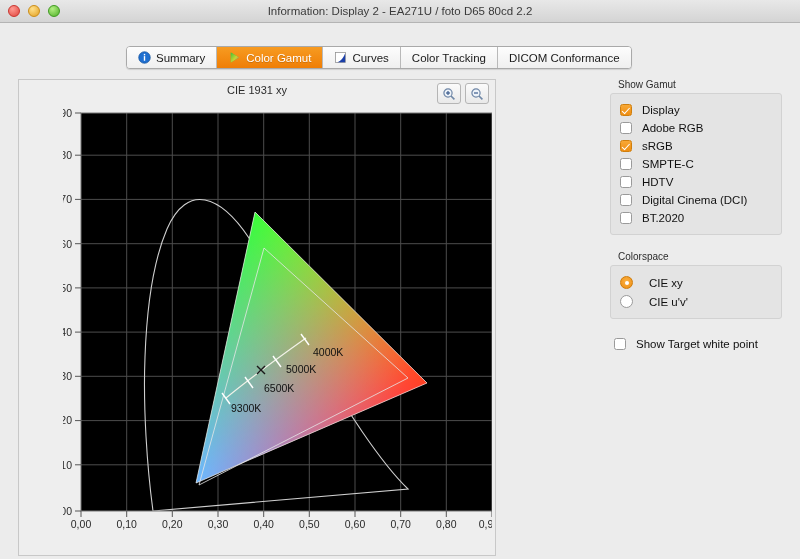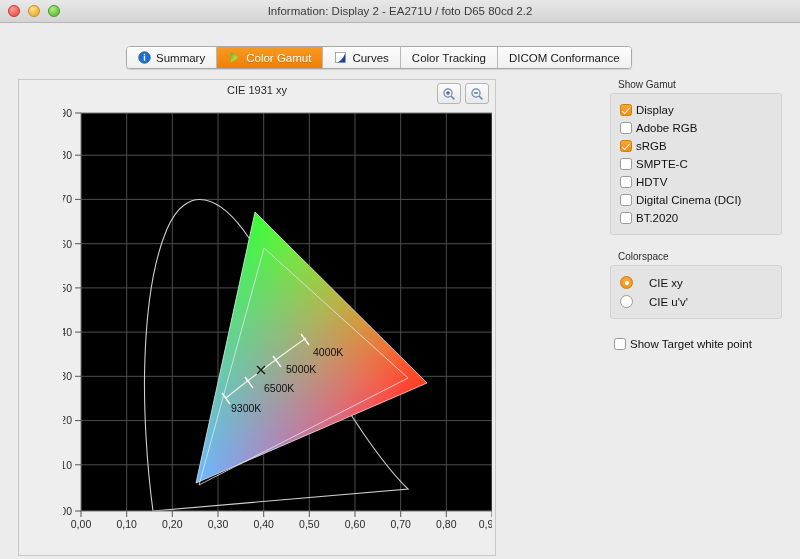--- a/index.html
+++ b/index.html
@@ -128,21 +128,21 @@
   }
   .grp-box {
     border: 1px solid #d2d2d2;
     background: #e4e4e4;
     border-radius: 3px;
     padding: 7px 9px;
     box-sizing: border-box;
   }
   .cbrow {
     display: flex; align-items: center;
-    gap: 4px;
+    gap: 10px;
     height: 18px;
     font-size: 11.5px;
     color: #111;
     cursor: default;
   }
   .cbrow.disabled { color: #aaaaaa; }
   .cb {
     width: 12px; height: 12px;
     border: 1px solid #9a9a9a;
     border-radius: 2.5px;

